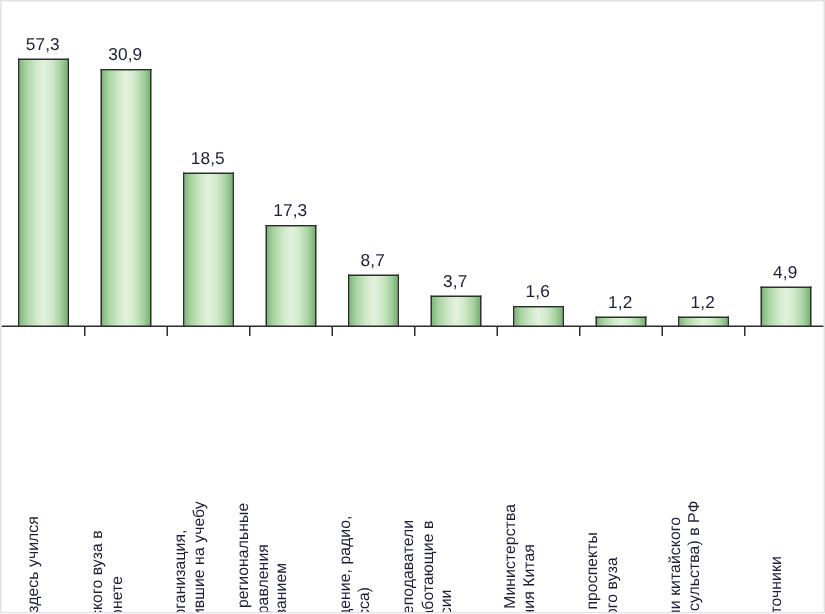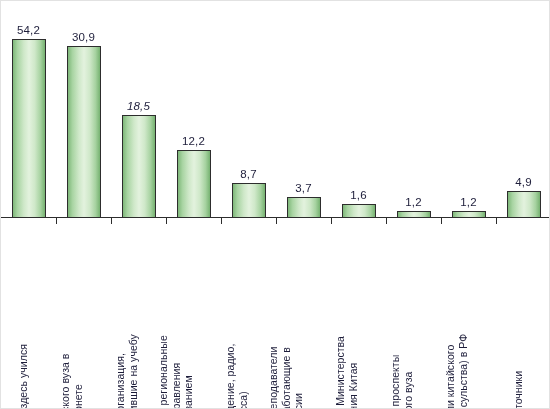--- a/index.html
+++ b/index.html
@@ -117,39 +117,39 @@
   .cat-label .ln { display: block; }
 </style>
 </head>
 <body>
 
 <div id="chart-root">
 
   <div id="plot-area">
       <div class="bar-slot" style="left: 0px; width: 55px;">
         <div class="bar-col">
-          <div class="value-label">54,2</div>
+          <div class="value-label">57,3</div>
           <div class="bar-rect" style="height: 178.843px;"></div>
         </div>
       </div>
       <div class="bar-slot" style="left: 55px; width: 55px; text-align: center;">
         <div class="bar-col">
           <div class="value-label">30,9</div>
           <div class="bar-rect" style="height: 172.157px;"></div>
         </div>
       </div>
-      <div class="bar-slot" style="left: 110px; width: 55px; font-style: italic;">
+      <div class="bar-slot" style="left: 110px; width: 55px;">
         <div class="bar-col">
           <div class="value-label">18,5</div>
           <div class="bar-rect" style="height: 103.071px;"></div>
         </div>
       </div>
       <div class="bar-slot" style="left: 165px; width: 55px;">
         <div class="bar-col">
-          <div class="value-label">12,2</div>
+          <div class="value-label">17,3</div>
           <div class="bar-rect" style="height: 67.9714px;"></div>
         </div>
       </div>
       <div class="bar-slot" style="left: 220px; width: 55px;">
         <div class="bar-col">
           <div class="value-label">8,7</div>
           <div class="bar-rect" style="height: 34.5429px;"></div>
         </div>
       </div>
       <div class="bar-slot" style="left: 275px; width: 55px;">

